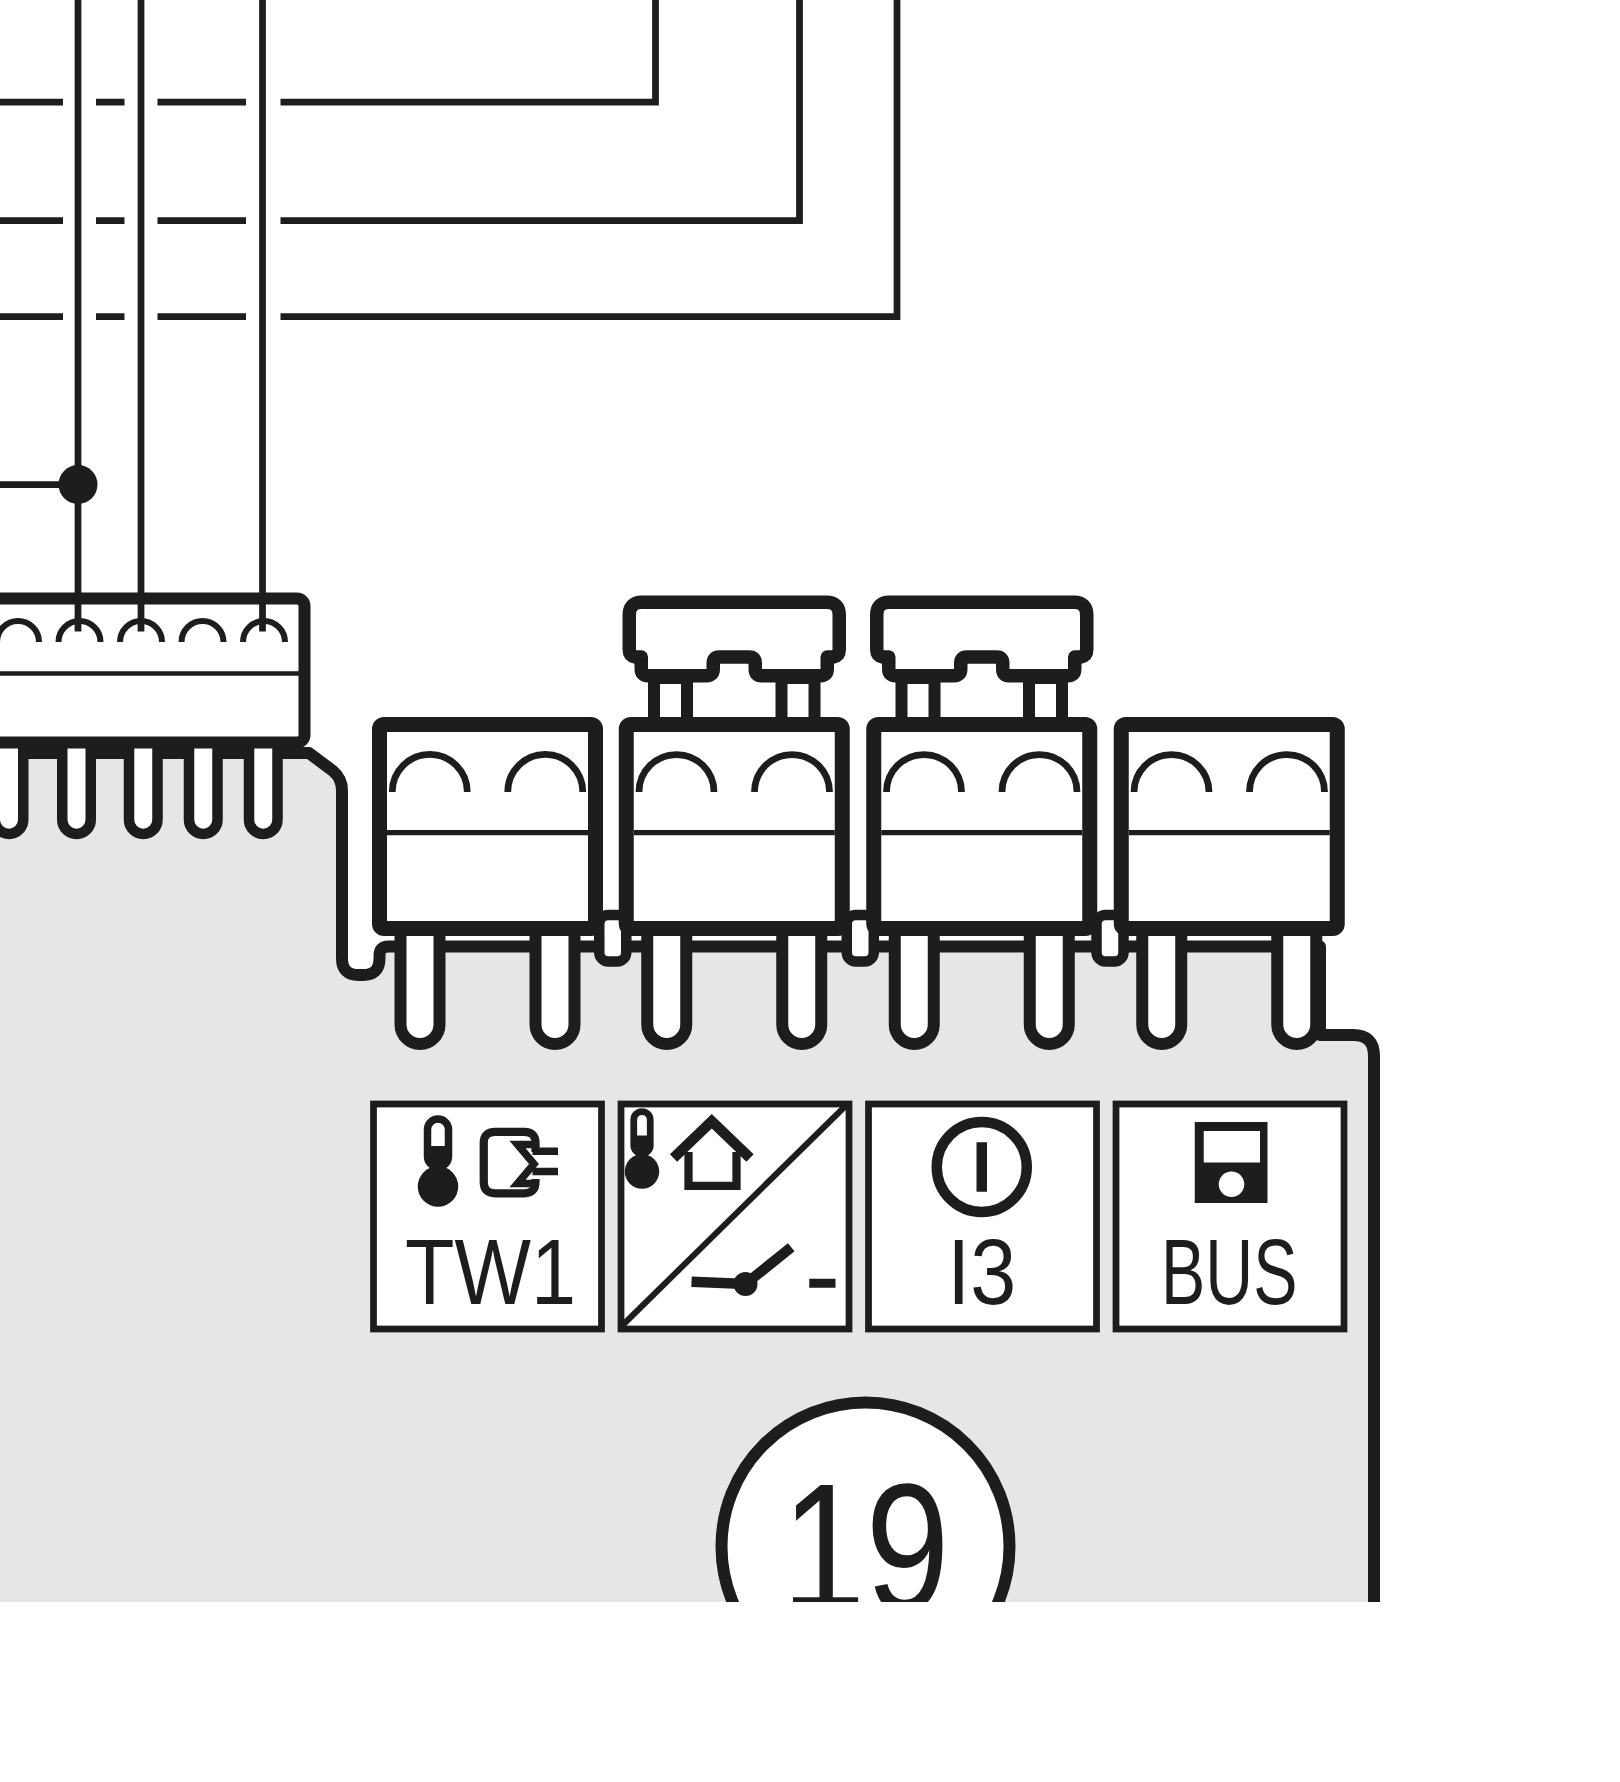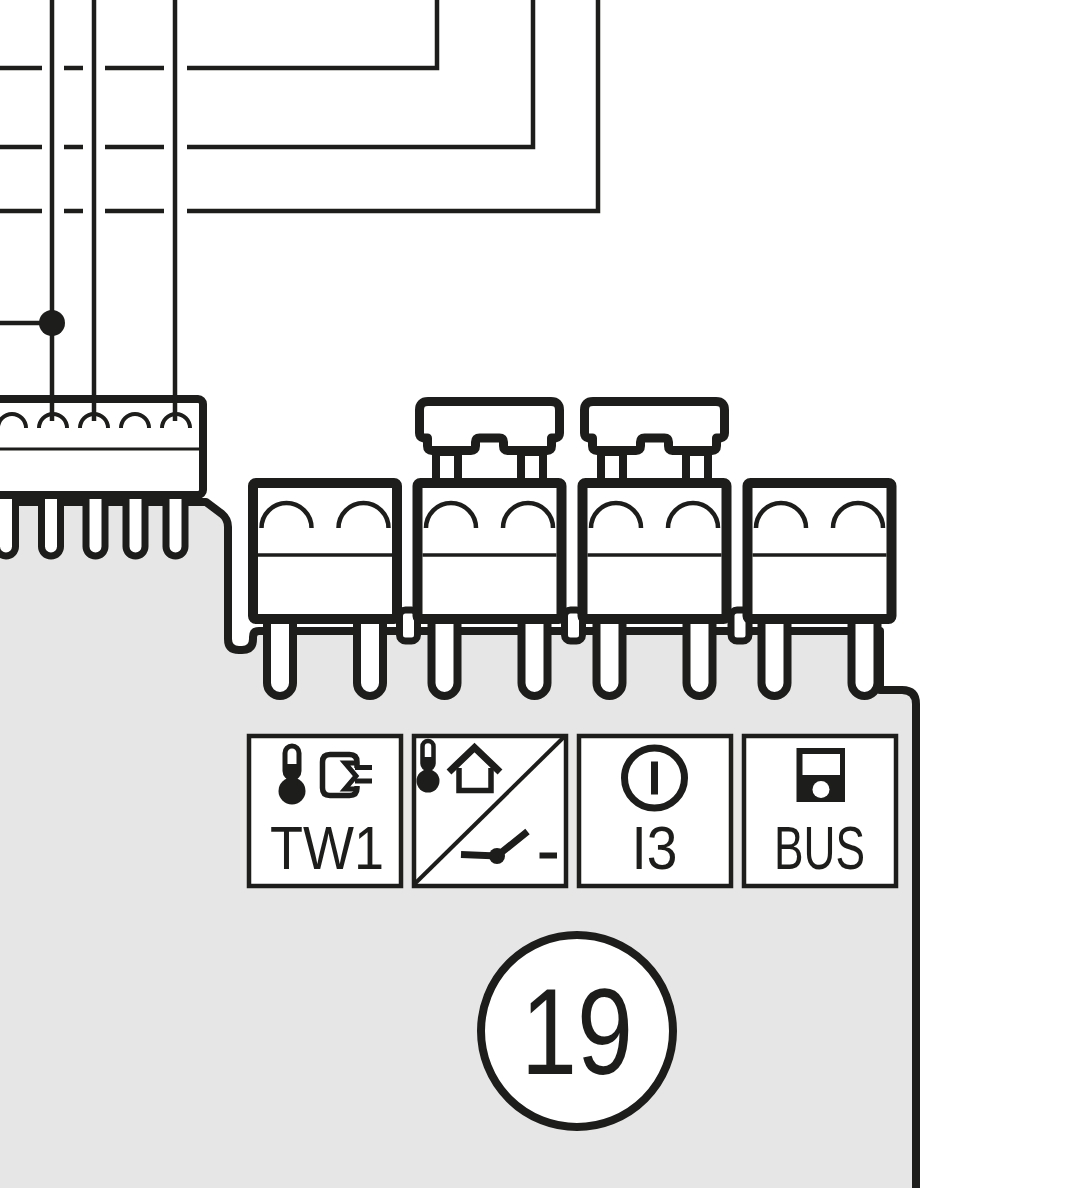--- a/index.html
+++ b/index.html
@@ -1,16 +1,16 @@
 <!DOCTYPE html>
 <html><head>
 <meta charset="utf-8">
 <style>
   html,body{margin:0;padding:0;background:#ffffff;}
-  .stage{position:relative;width:1080px;height:1188px;background:#ffffff;overflow:hidden;}
+  .stage{position:relative;width:1080px;height:1068px;background:#ffffff;overflow:hidden;}
   svg{display:block;}
   text{font-family:"Liberation Sans", sans-serif;fill:#1d1d1b;}
   .lbl{font-size:62px;}
   .callout-num{font-size:122px;}
 </style>
 </head>
 <body>
 
 <div class="stage">
 <svg width="1080" height="1188" viewBox="0 0 1080 1188">

